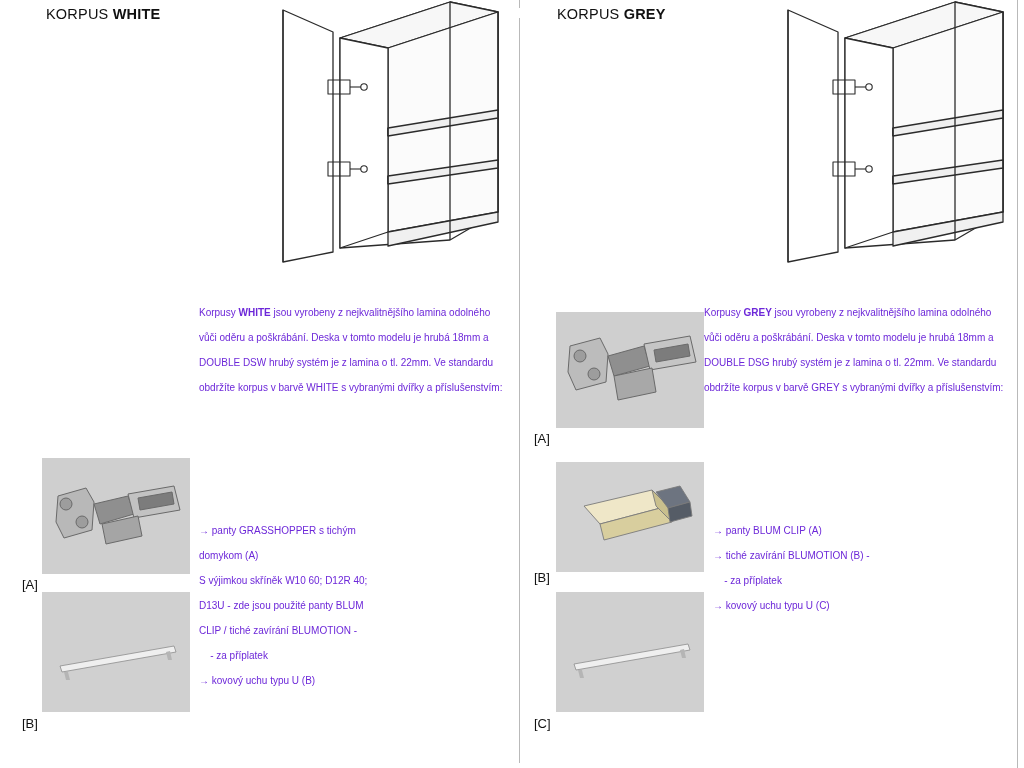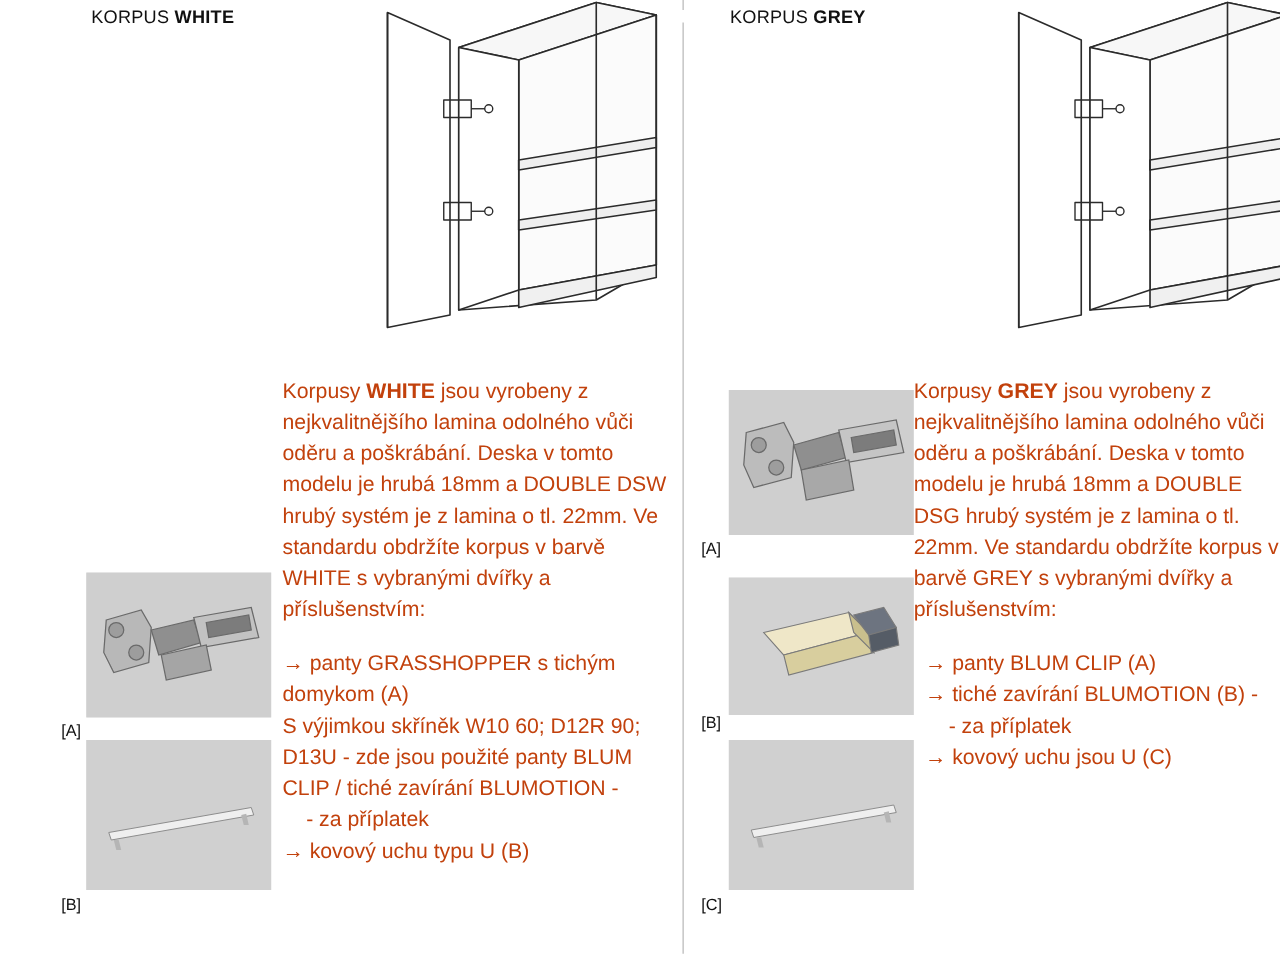--- a/index.html
+++ b/index.html
@@ -12,21 +12,20 @@
     height: 768px;
     font-family: "Liberation Sans", sans-serif;
     color: #1a1a1a;
     position: relative;
     overflow: hidden;
   }
   .page {
     position: relative;
     width: 824px;
     height: 768px;
-    margin-left: 27px;
   }
 
   
   .vline {
     position: absolute;
     width: 1px;
     background: #b9b9b9;
   }
   .vline.left  { left: 519px; top: 0;   height: 8px; }
   .vline.mid   { left: 519px; top: 18px; height: 745px; }
@@ -43,23 +42,23 @@
   #heading-grey  { left: 557px; top: 6px; text-align: right; }
 
   
   .cabinet {
     position: absolute;
   }
 
   
   .paragraph {
     position: absolute;
-    font-size: 17px;
+    font-size: 10px;
     line-height: 25px;
-    color: #c2410c;
+    color: #6d28d9;
     white-space: pre-wrap;
   }
   .paragraph b { font-weight: bold; }
 
   #para-white { left: 199px; top: 300px; width: 310px; }
   #para-grey  { left: 704px; top: 300px; width: 300px; }
 
   #list-white { left: 199px; top: 518px; width: 320px; }
   #list-grey  { left: 713px; top: 518px; width: 300px; }
 
@@ -163,32 +162,32 @@
       </g>
       <line x1="233" y1="12" x2="233" y2="212"></line>
       <line x1="185" y1="2" x2="185" y2="240"></line>
     </g>
   </svg>
 
   <div class="paragraph" id="para-white"><span>Korpusy </span><b>WHITE</b><span> jsou vyrobeny z nejkvalitnějšího lamina odolného vůči oděru a poškrábání. Deska v tomto modelu je hrubá 18mm a DOUBLE DSW hrubý systém je z lamina o tl. 22mm. Ve standardu obdržíte korpus v barvě WHITE s vybranými dvířky a příslušenstvím:</span></div>
 
   <div class="paragraph" id="list-white">→ panty GRASSHOPPER s tichým
 domykom (A)
-S výjimkou skříněk W10 60; D12R 90;
+S výjimkou skříněk W10 60; D12R 40;
 D13U - zde jsou použité panty BLUM
 CLIP / tiché zavírání BLUMOTION -
     - za příplatek
 → kovový uchu typu U (B)</div>
 
   <div class="paragraph" id="para-grey"><span>Korpusy </span><b>GREY</b><span> jsou vyrobeny z nejkvalitnějšího lamina odolného vůči oděru a poškrábání. Deska v tomto modelu je hrubá 18mm a DOUBLE DSG hrubý systém je z lamina o tl. 22mm. Ve standardu obdržíte korpus v barvě GREY s vybranými dvířky a příslušenstvím:</span></div>
 
   <div class="paragraph" id="list-grey">→ panty BLUM CLIP (A)
 → tiché zavírání BLUMOTION (B) -
     - za příplatek
-→ kovový uchu jsou U (C)</div>
+→ kovový uchu typu U (C)</div>
 
   <div class="photo" id="photo-white-a">
     <svg class="inner" viewBox="0 0 148 116">
       <rect width="148" height="116" fill="#cfcfcf"></rect>
       <g stroke="#6a6a6a" stroke-width="1">
         <path d="M16 38 L44 30 L52 44 L50 72 L22 80 L14 64 Z" fill="#b8b8b8"></path>
         <circle cx="24" cy="46" r="6" fill="#9d9d9d"></circle>
         <circle cx="40" cy="64" r="6" fill="#9d9d9d"></circle>
         <path d="M52 46 L86 38 L92 56 L58 66 Z" fill="#8f8f8f"></path>
         <path d="M86 36 L132 28 L138 52 L92 60 Z" fill="#c2c2c2"></path>

